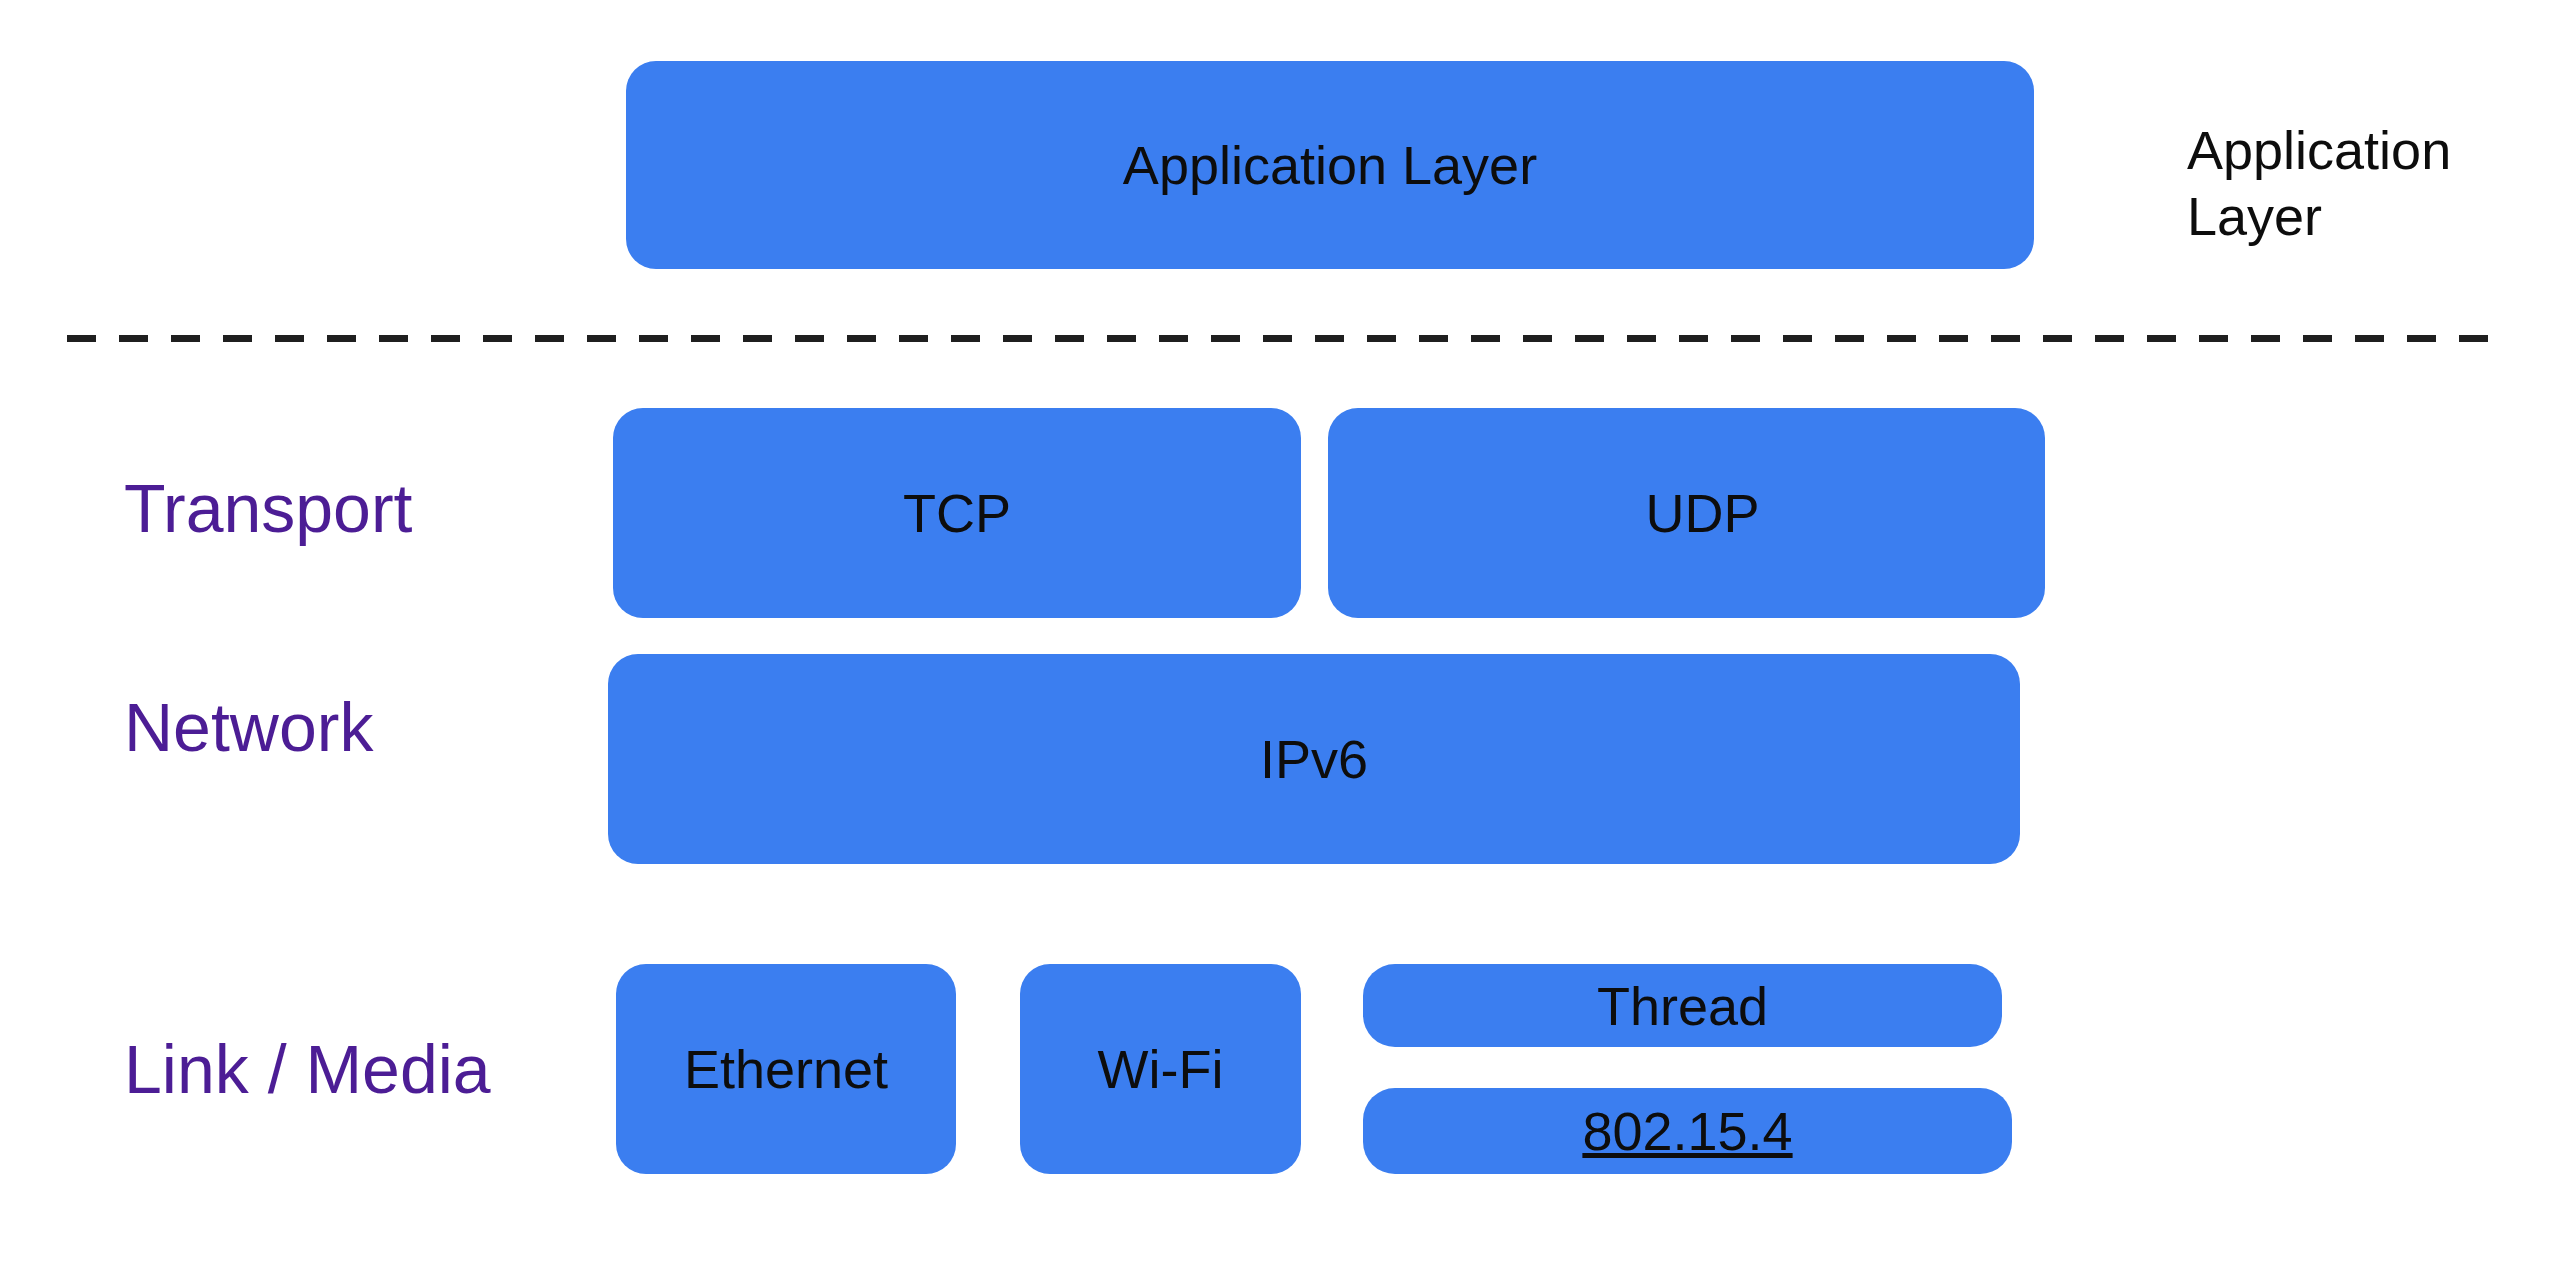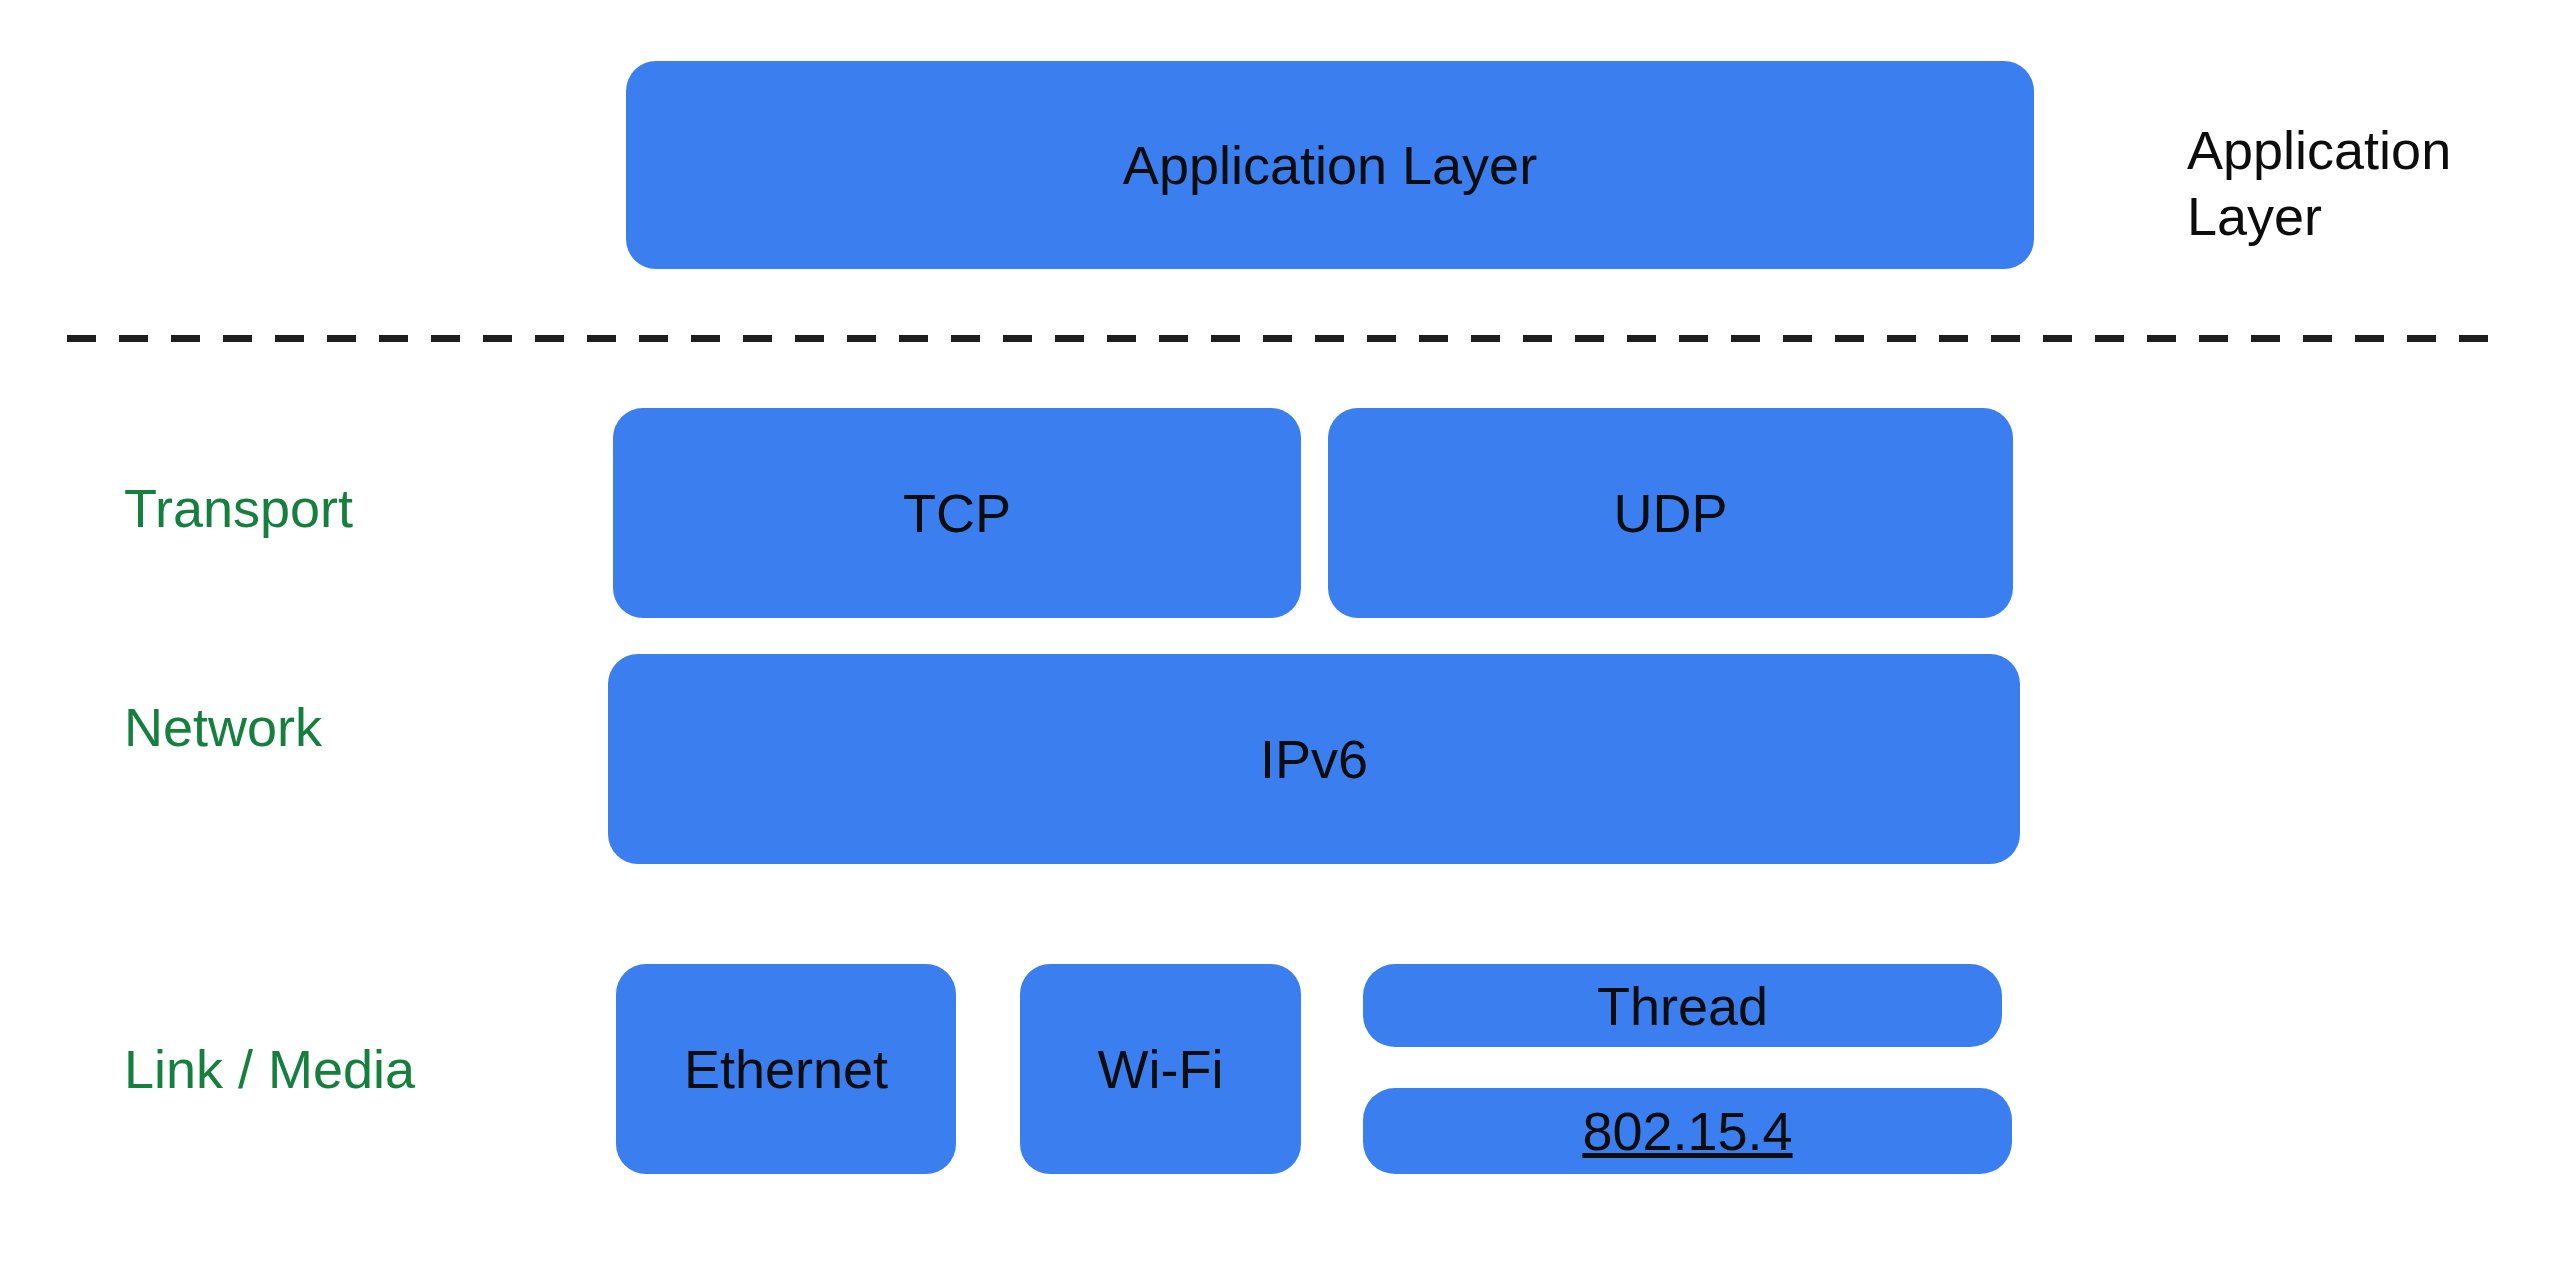--- a/index.html
+++ b/index.html
@@ -25,24 +25,24 @@
     justify-content: center;
     font-size: 54px;
     color: #0d0d0d;
     white-space: nowrap;
   }
   .node.small-bar {
     border-radius: 32px;
   }
   .row-label {
     position: absolute;
-    font-size: 54px;
+    font-size: 68px;
     line-height: 62px;
     white-space: nowrap;
-    color: #15803d;
+    color: #4c1d95;
   }
   .side-label {
     position: absolute;
     font-size: 54px;
     line-height: 66px;
     width: 319px;
     color: #0d0d0d;
   }
   .divider {
     position: absolute;
@@ -52,21 +52,21 @@
     height: 6.7px;
     background: repeating-linear-gradient(
       90deg,
       #1f1f1f 0px, #1f1f1f 29px,
       transparent 29px, transparent 52px
     );
   }
   
   #app-box      { left: 626px; top: 61px;  width: 1408px; height: 208px; }
   #tcp-box      { left: 613px; top: 408px;  width: 688px; height: 210px; }
-  #udp-box      { left: 1328px; top: 408px;  width: 685px; height: 210px; }
+  #udp-box      { left: 1328px; top: 408px;  width: 685px; height: 210px; padding-left: 32px; }
   #ipv6-box     { left: 608px; top: 654px; width: 1412px; height: 210px; }
   #ethernet-box { left: 616px; top: 964px; width: 340px;  height: 210px; }
   #wifi-box     { left: 1020px; top: 964px; width: 281px;  height: 210px; text-align: right; }
   #thread-box   { left: 1363px; top: 964px; width: 639px; height: 83px; }
   #ieee-box     { left: 1363px; top: 1088px; width: 649px; height: 86px; text-decoration: underline; }
 
   #transport-label { left: 124px; top: 477px;  }
   #network-label   { left: 124px; top: 696px; }
   #link-label      { left: 124px; top: 1038px; }
 

